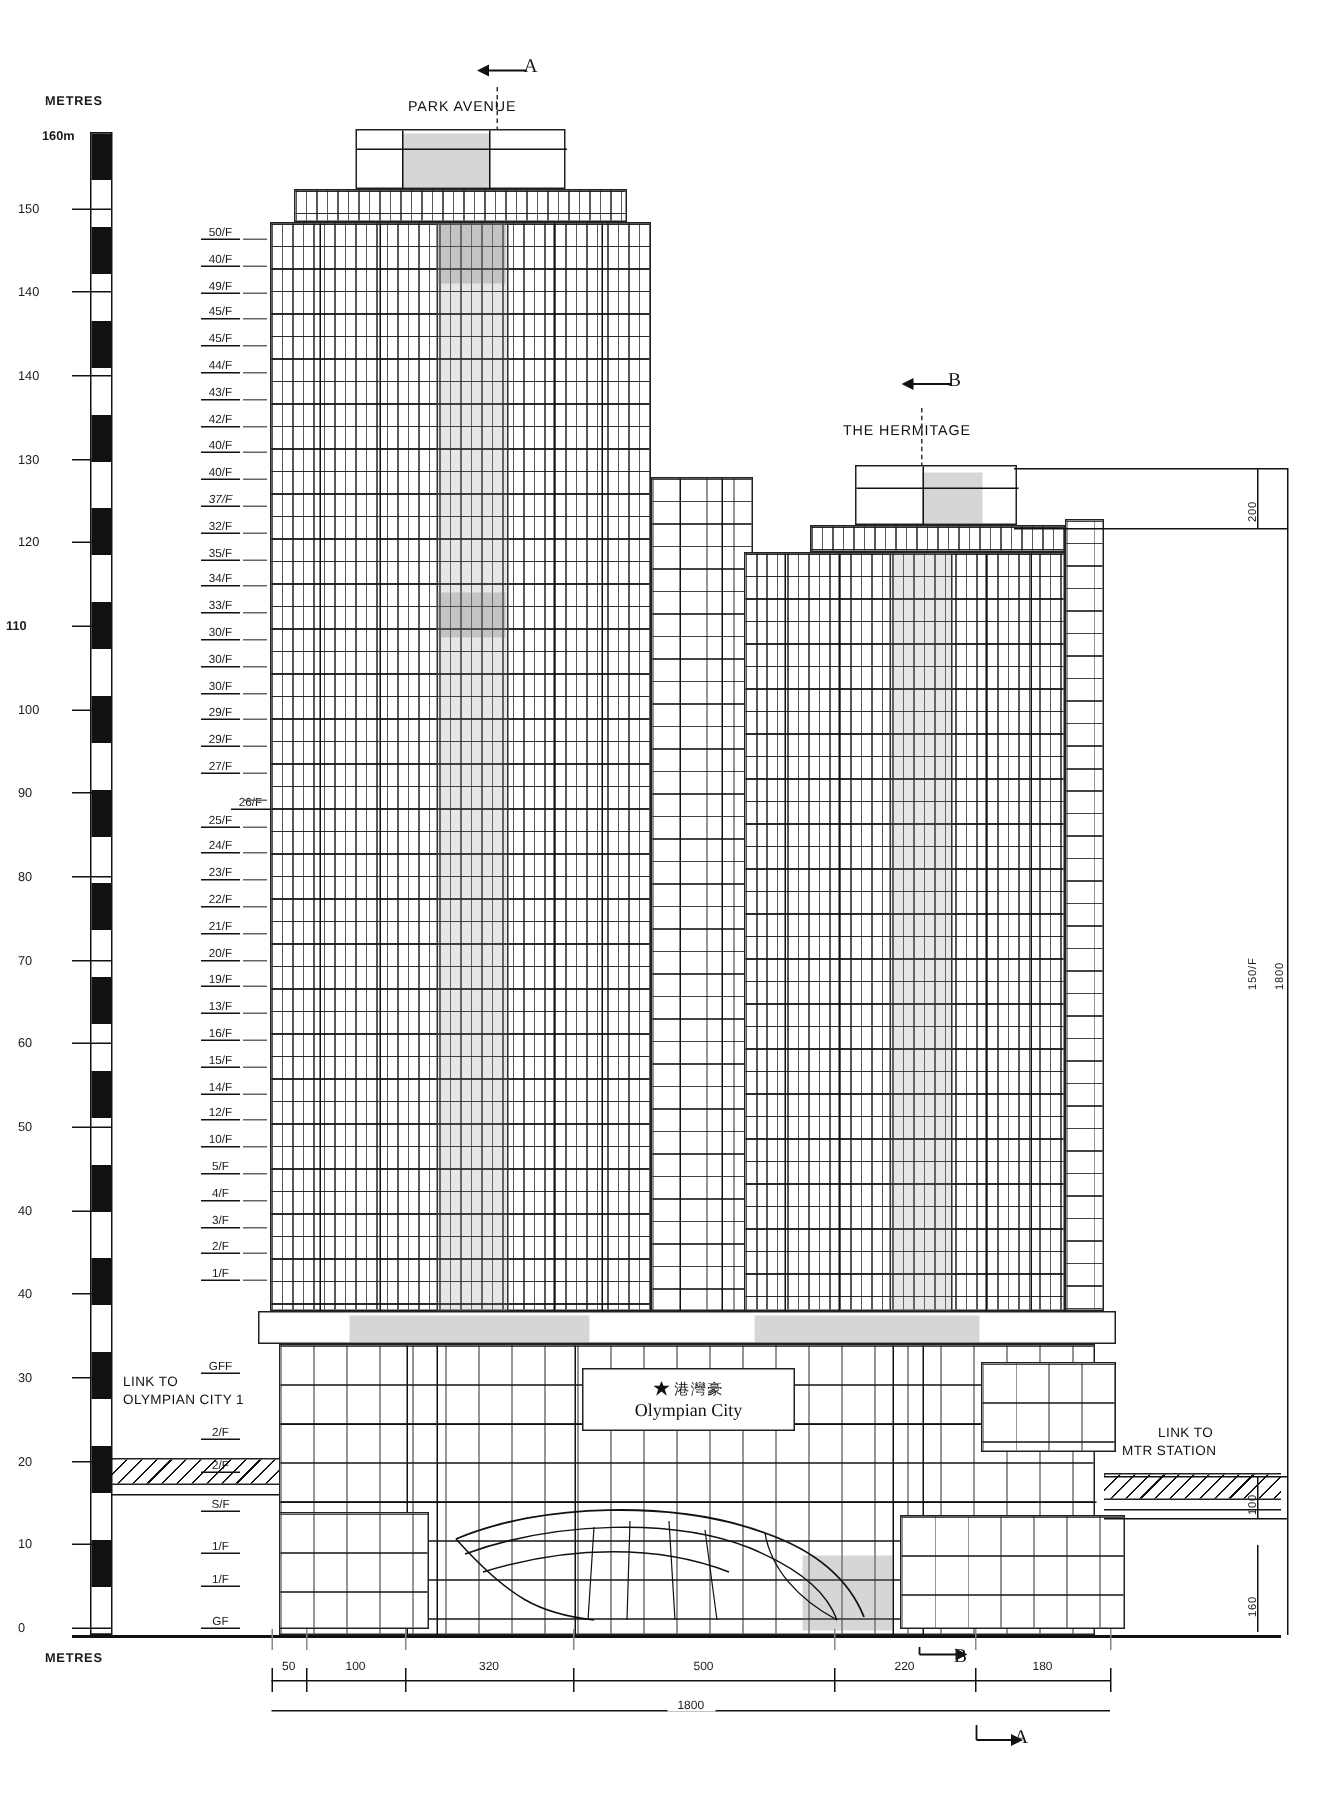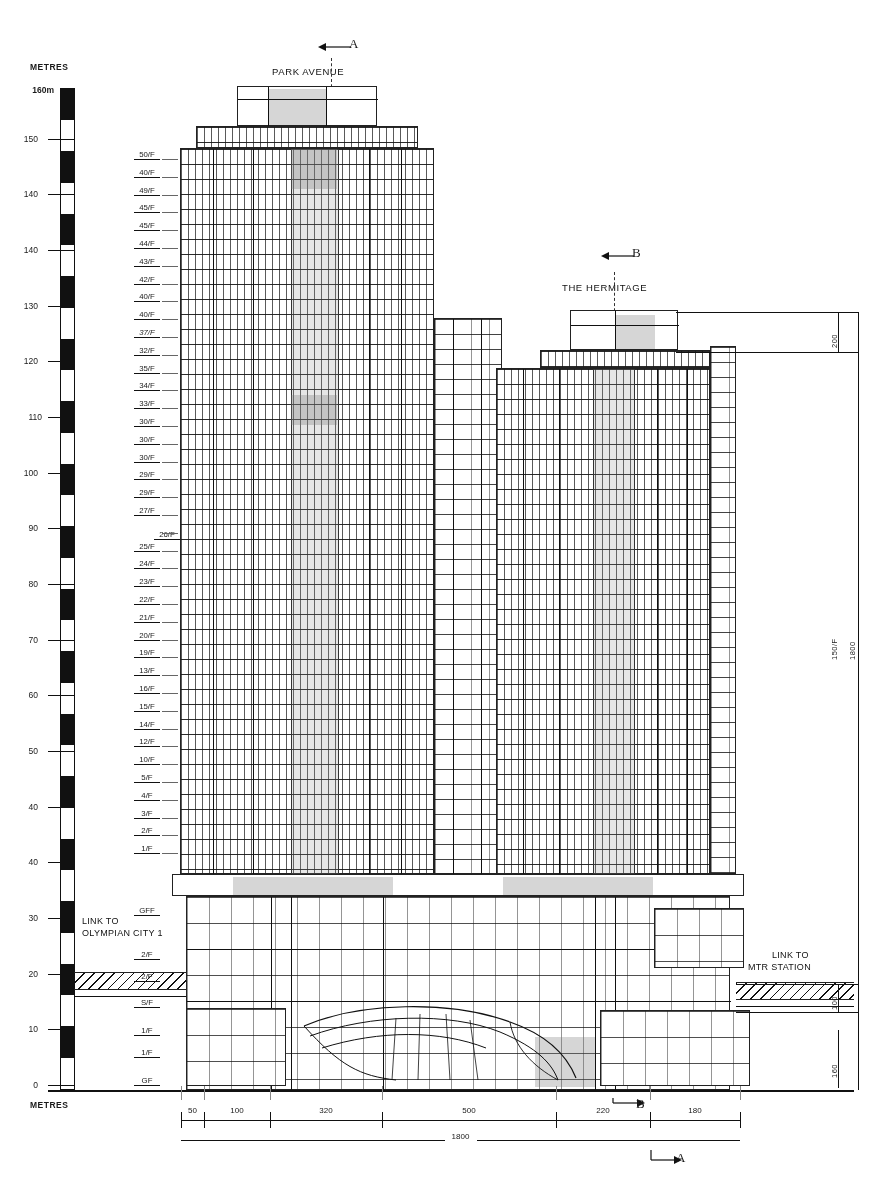--- a/index.html
+++ b/index.html
@@ -11,21 +11,21 @@
     overflow:hidden;
     position:relative;
   }
   .stage{position:absolute;left:0;top:0;width:896px;height:1200px;}
   .abs{position:absolute;}
 
   
   .lbl{font-size:9px;letter-spacing:.3px;color:#111;white-space:nowrap;}
   .lbl-b{font-size:9.5px;letter-spacing:.6px;color:#111;white-space:nowrap;}
   .metres{font-size:8.5px;letter-spacing:.5px;font-weight:bold;}
-  .axis-num{font-size:8.5px;text-align:right;width:26px;}
+  .axis-num{font-size:8.5px;width:26px;}
   .floor-lbl{font-size:7.8px;text-align:center;width:26px;border-bottom:1px solid #111;line-height:9px;}
   .sec-letter{font-size:13px;font-family:"Liberation Serif",serif;}
   .dim-num{font-size:8px;}
   .vert{writing-mode:vertical-rl;transform:rotate(180deg);font-size:7.5px;letter-spacing:.5px;}
 
   
   .hline{background:#111;height:1px;}
   .vline{background:#111;width:1px;}
   .dash{border-left:1px dashed #444;width:0;}
 
@@ -88,21 +88,21 @@
       <div class="abs axis-num" style="left: 12px; top: 133.667px;">150</div>
       <div class="tick" style="top: 194.333px;"></div>
       <div class="abs axis-num" style="left: 12px; top: 189.333px;">140</div>
       <div class="tick" style="top: 250px;"></div>
       <div class="abs axis-num" style="left: 12px; top: 245px;">140</div>
       <div class="tick" style="top: 305.667px;"></div>
       <div class="abs axis-num" style="left: 12px; top: 300.667px;">130</div>
       <div class="tick" style="top: 361.333px;"></div>
       <div class="abs axis-num" style="left: 12px; top: 356.333px;">120</div>
       <div class="tick" style="top: 417px;"></div>
-      <div class="abs axis-num" style="left: 16px; top: 412px;">110</div>
+      <div class="abs axis-num" style="left: 4px; top: 412px; font-weight: bold;">110</div>
       <div class="tick" style="top: 472.667px;"></div>
       <div class="abs axis-num" style="left: 12px; top: 467.667px;">100</div>
       <div class="tick" style="top: 528.333px;"></div>
       <div class="abs axis-num" style="left: 12px; top: 523.333px;">90</div>
       <div class="tick" style="top: 584px;"></div>
       <div class="abs axis-num" style="left: 12px; top: 579px;">80</div>
       <div class="tick" style="top: 639.667px;"></div>
       <div class="abs axis-num" style="left: 12px; top: 634.667px;">70</div>
       <div class="tick" style="top: 695.333px;"></div>
       <div class="abs axis-num" style="left: 12px; top: 690.333px;">60</div>
@@ -286,20 +286,27 @@
 
   <svg class="abs" style="left:300px;top:996px;" width="290" height="86">
     <path d="M4,30 C60,6 150,4 210,26 C250,40 268,62 276,82" fill="none" stroke="#111" stroke-width="1.2"></path>
     <path d="M10,40 C70,18 150,16 200,36 C238,52 252,68 258,84" fill="none" stroke="#111" stroke-width="1"></path>
     <path d="M22,52 C80,34 140,34 186,52" fill="none" stroke="#111" stroke-width="1"></path>
     <path d="M96,22 L92,84 M120,18 L118,84 M146,18 L150,84 M170,24 L178,84" stroke="#111" stroke-width=".8" fill="none"></path>
     <path d="M4,30 C40,70 60,80 96,84" fill="none" stroke="#111" stroke-width="1"></path>
     <path d="M210,26 C214,50 232,70 258,84" fill="none" stroke="#111" stroke-width=".9"></path>
   </svg>
 
+  <div class="sign" style="left:388px;top:912px;width:140px;height:40px;">
+    <div style="display:flex;align-items:center;gap:3px;">
+      <span class="logo-dot"></span>
+      <span class="cn">港灣豪</span>
+    </div>
+    <div class="en">Olympian City</div>
+  </div>
 
   <div class="podium" style="left:654px;top:908px;width:90px;height:60px;">
       <div class="pgrid"></div>
     </div>
   <div class="podium" style="left:186px;top:1008px;width:100px;height:78px;">
       <div class="pgrid"></div>
     </div>
   <div class="podium" style="left:600px;top:1010px;width:150px;height:76px;">
       <div class="pgrid"></div>
     </div>

